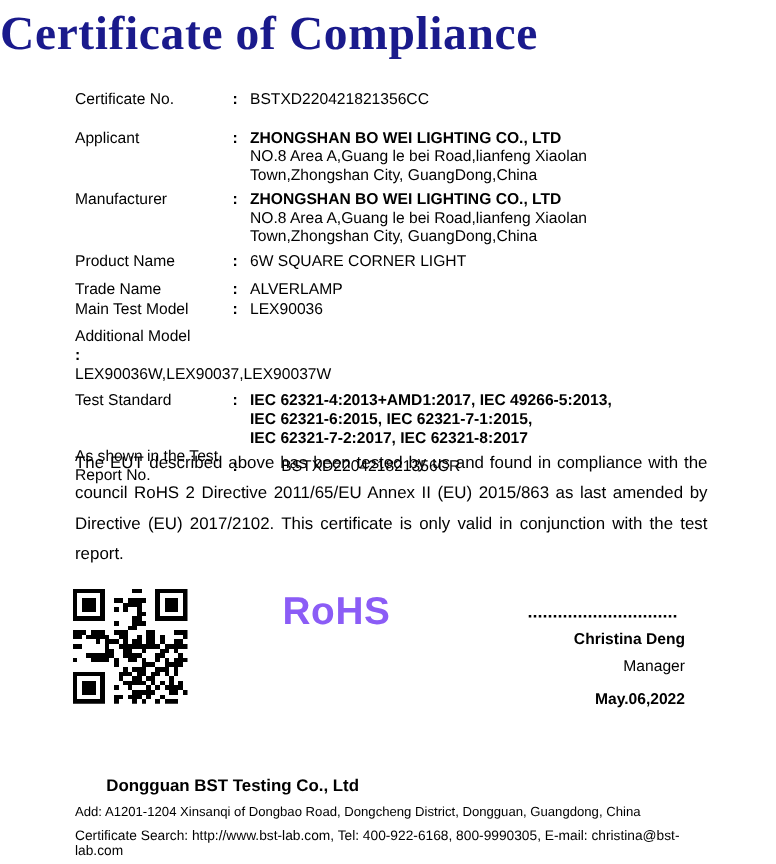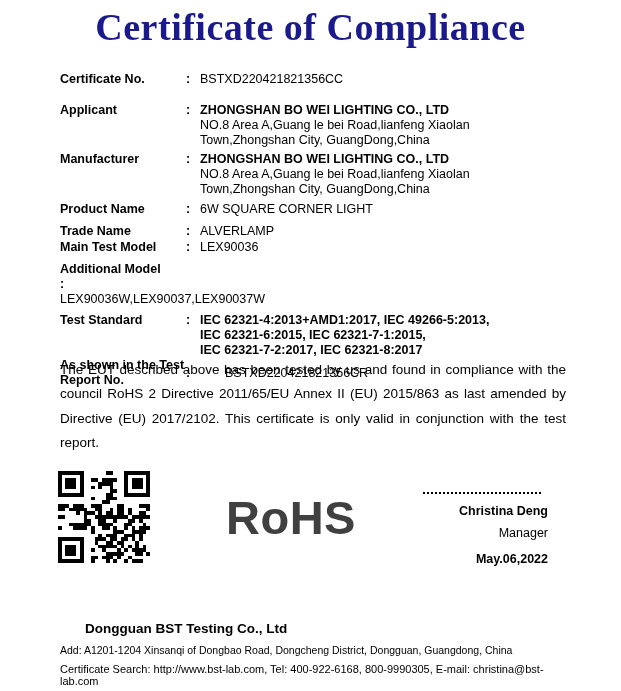--- a/index.html
+++ b/index.html
@@ -11,37 +11,36 @@
     background: #ffffff;
     font-family: "Liberation Sans", sans-serif;
     color: #000000;
     overflow: hidden;
   }
   .title {
     position: absolute;
     top: 5px;
     left: 0;
     width: 621px;
-    text-align: center;
     font-family: "Liberation Serif", serif;
     font-weight: bold;
     font-size: 38px;
     color: #1a1a8c;
     letter-spacing: 0.5px;
   }
   .fields {
     position: absolute;
     left: 60px;
     top: 72px;
     width: 506px;
   }
   .row { display: flex; }
   .row .label {
     width: 126px;
-    font-weight: bold;
+    font-weight: normal;
     font-size: 12.5px;
     line-height: 15px;
   }
   .row .colon {
     width: 14px;
     font-weight: bold;
     font-size: 12.5px;
     line-height: 15px;
   }
   .row .value {
@@ -71,25 +70,25 @@
   .qr {
     position: absolute;
     left: 58px;
     top: 471px;
     width: 92px;
     height: 92px;
   }
   .rohs-mark {
     position: absolute;
     left: 226px;
-    top: 490px;
-    font-size: 47px;
+    top: 471px;
+    font-size: 31px;
     font-weight: bold;
     letter-spacing: 0.5px;
-    color: #404040;
+    color: #8b5cf6;
   }
   .signature {
     position: absolute;
     left: 416px;
     top: 492px;
     width: 132px;
     text-align: right;
   }
   .signature .sig-line {
     height: 0;

